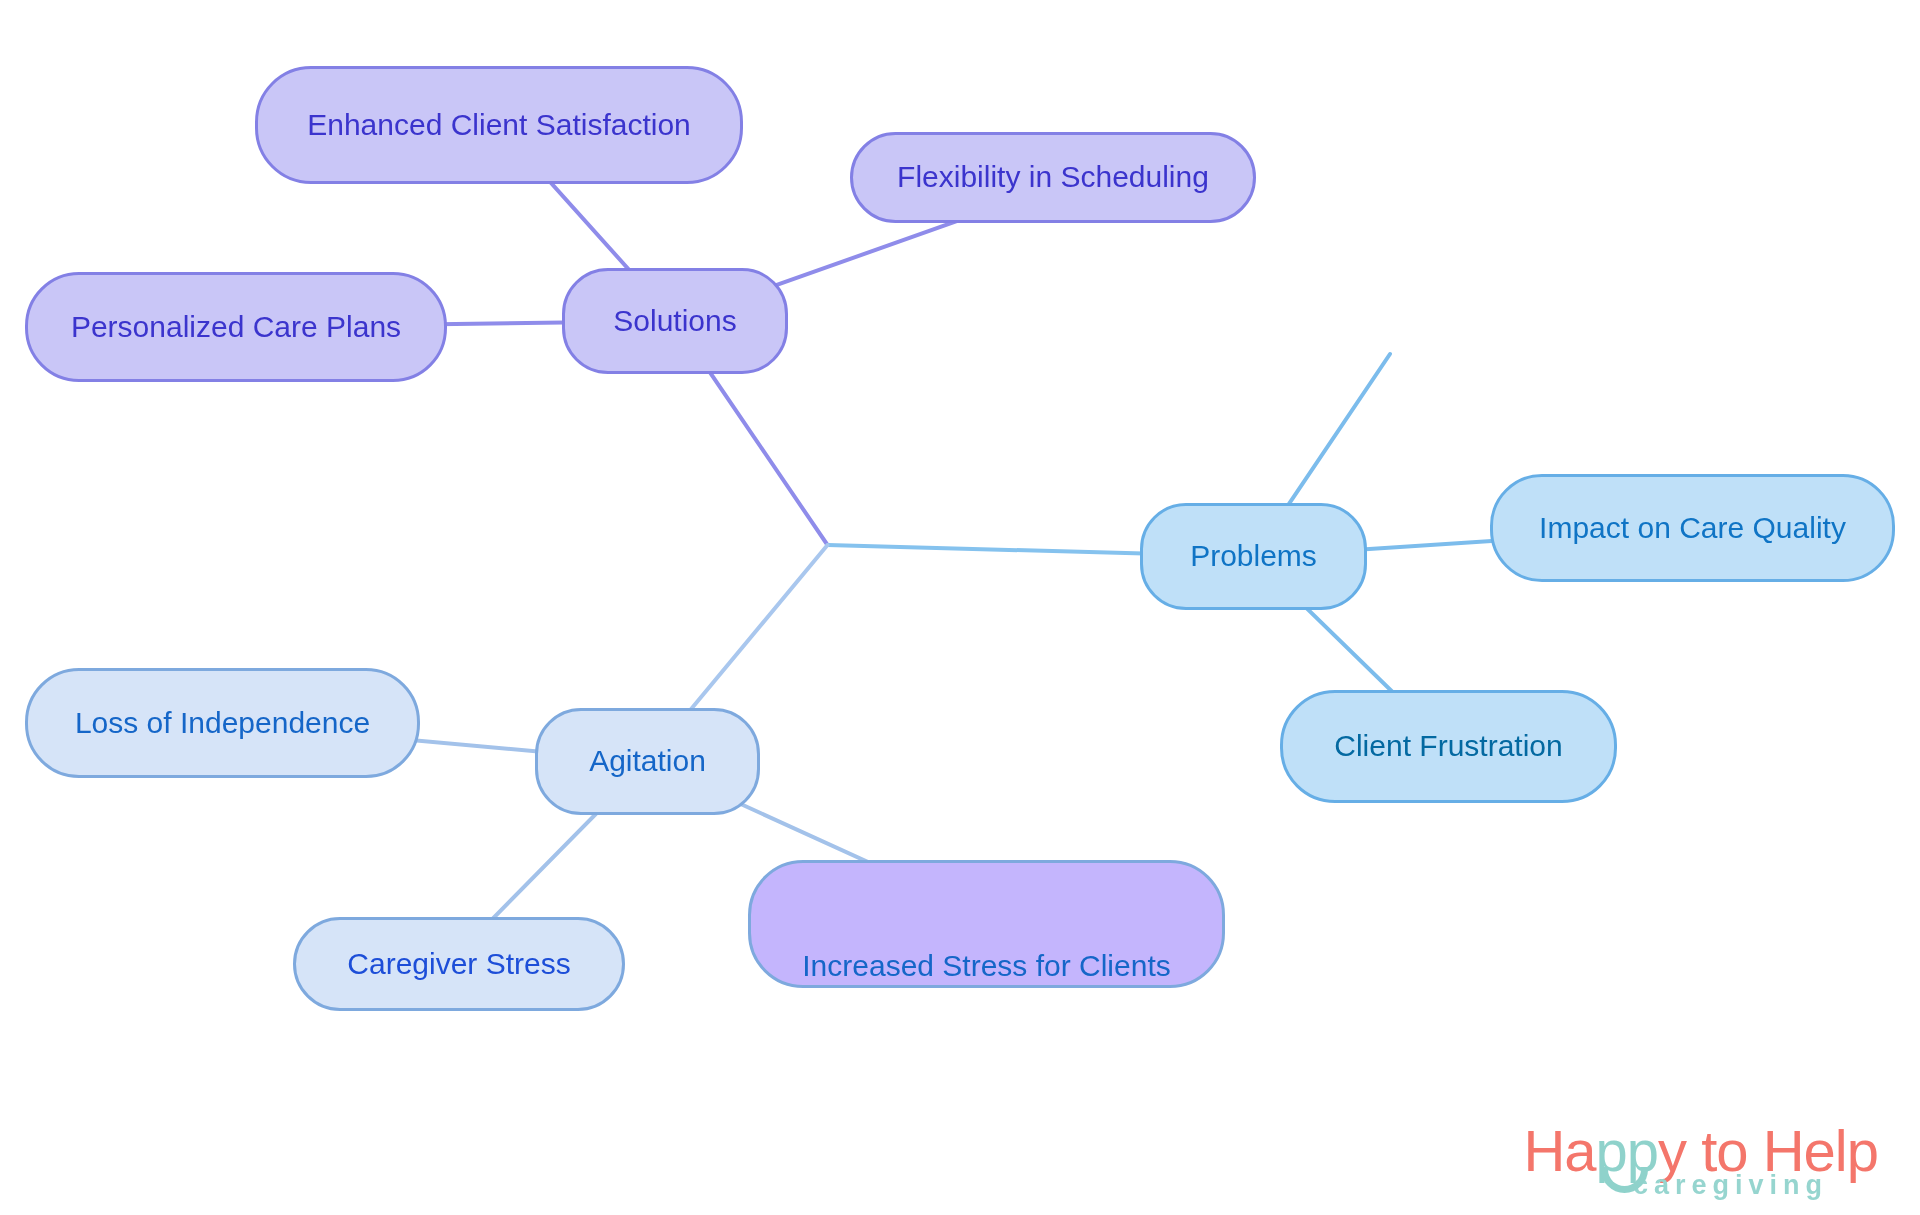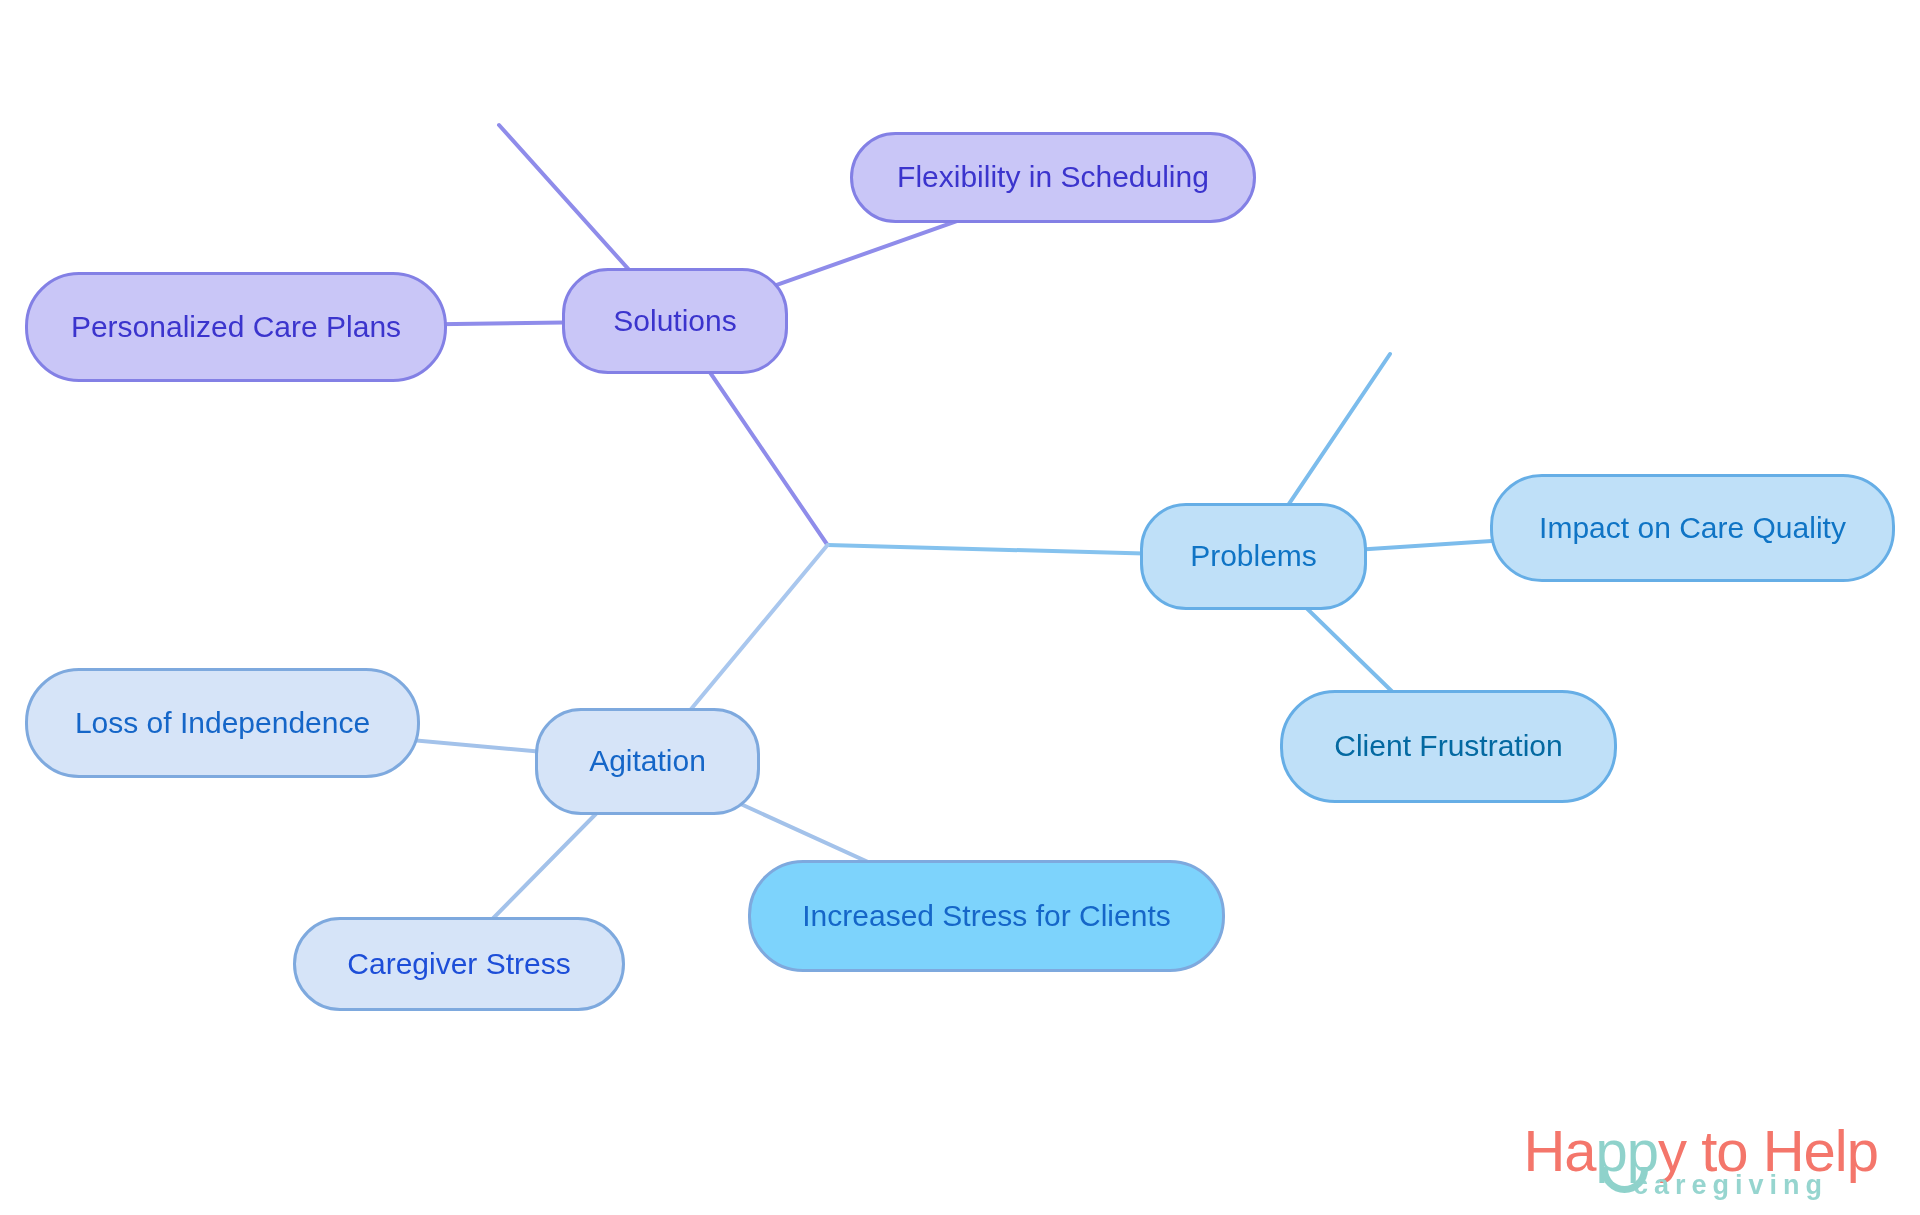--- a/index.html
+++ b/index.html
@@ -81,20 +81,23 @@
       <line x1="1253.5" y1="556.5" x2="1448.5" y2="746.5" stroke="#7cbcec" stroke-width="4" stroke-linecap="round"></line>
       <line x1="827.5" y1="545" x2="647.5" y2="761.5" stroke="#a9c7ee" stroke-width="4" stroke-linecap="round"></line>
       <line x1="647.5" y1="761.5" x2="222.5" y2="723" stroke="#a3c2ea" stroke-width="4" stroke-linecap="round"></line>
       <line x1="647.5" y1="761.5" x2="459" y2="953" stroke="#a3c2ea" stroke-width="4" stroke-linecap="round"></line>
       <line x1="647.5" y1="761.5" x2="986.5" y2="916" stroke="#a3c2ea" stroke-width="4" stroke-linecap="round"></line>
     </svg>
   <div id="node-layer">
       <div class="node" style="left: 562px; top: 268px; width: 226px; height: 106px; border-radius: 46px; background: rgb(201, 198, 247); border: 3px solid rgb(131, 128, 229); color: rgb(59, 52, 205); font-size: 30px;">
         <span class="node-label">Solutions</span>
       </div>
+      <div class="node" style="left: 255px; top: 66px; width: 488px; height: 118px; border-radius: 56px; background: rgb(201, 198, 247); border: 3px solid rgb(131, 128, 229); color: rgb(59, 52, 205); font-size: 30px;">
+        <span class="node-label">Enhanced Client Satisfaction</span>
+      </div>
       <div class="node" style="left: 850px; top: 132px; width: 406px; height: 91px; border-radius: 54px; background: rgb(201, 198, 247); border: 3px solid rgb(131, 128, 229); color: rgb(59, 52, 205); font-size: 30px;">
         <span class="node-label">Flexibility in Scheduling</span>
       </div>
       <div class="node" style="left: 25px; top: 272px; width: 422px; height: 110px; border-radius: 54px; background: rgb(201, 198, 247); border: 3px solid rgb(131, 128, 229); color: rgb(59, 52, 205); font-size: 30px;">
         <span class="node-label">Personalized Care Plans</span>
       </div>
       <div class="node" style="left: 1140px; top: 503px; width: 227px; height: 107px; border-radius: 46px; background: rgb(191, 224, 248); border: 3px solid rgb(102, 174, 230); color: rgb(15, 116, 197); font-size: 30px;">
         <span class="node-label">Problems</span>
       </div>
       <div class="node" style="left: 1490px; top: 474px; width: 405px; height: 108px; border-radius: 52px; background: rgb(191, 224, 248); border: 3px solid rgb(102, 174, 230); color: rgb(15, 116, 197); font-size: 30px;">
@@ -105,21 +108,21 @@
       </div>
       <div class="node" style="left: 535px; top: 708px; width: 225px; height: 107px; border-radius: 46px; background: rgb(214, 228, 248); border: 3px solid rgb(126, 169, 222); color: rgb(21, 102, 200); font-size: 30px;">
         <span class="node-label">Agitation</span>
       </div>
       <div class="node" style="left: 25px; top: 668px; width: 395px; height: 110px; border-radius: 54px; background: rgb(214, 228, 248); border: 3px solid rgb(126, 169, 222); color: rgb(21, 102, 200); font-size: 30px;">
         <span class="node-label">Loss of Independence</span>
       </div>
       <div class="node" style="left: 293px; top: 898px; width: 332px; height: 94px; border-radius: 54px; background: rgb(214, 228, 248); border: 3px solid rgb(126, 169, 222); color: #1d4ed8; font-size: 30px; margin-top: 19px;">
         <span class="node-label">Caregiver Stress</span>
       </div>
-      <div class="node" style="left: 748px; top: 860px; width: 477px; height: 112px; border-radius: 55px; background: #7dd3fc; border: 3px solid rgb(126, 169, 222); color: rgb(21, 102, 200); font-size: 30px;">
+      <div class="node" style="left: 748px; top: 860px; width: 477px; height: 128px; border-radius: 55px; background: #c4b5fd; border: 3px solid rgb(126, 169, 222); color: rgb(21, 102, 200); font-size: 30px; align-items: flex-end;">
         <span class="node-label">Increased Stress for Clients</span>
       </div>
     </div>
 
   <div class="logo">
     <div class="logo-main"><span class="lg-coral" style="color: rgb(244, 118, 107);">Ha</span><span class="lg-pp"><span class="lg-teal" style="color: rgb(143, 210, 203);">pp</span><span class="lg-smile" style="border-color: rgb(143, 210, 203);"></span></span><span class="lg-coral" style="color: rgb(244, 118, 107);">y to Help</span></div>
     <div class="logo-tagline" style="color: rgb(150, 213, 207);">caregiving</div>
   </div>
 </div>
 

